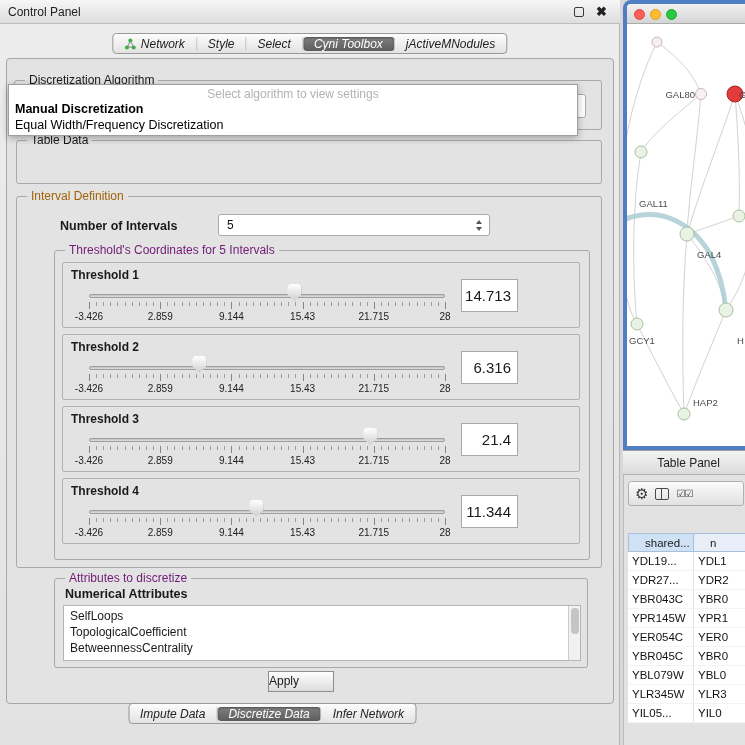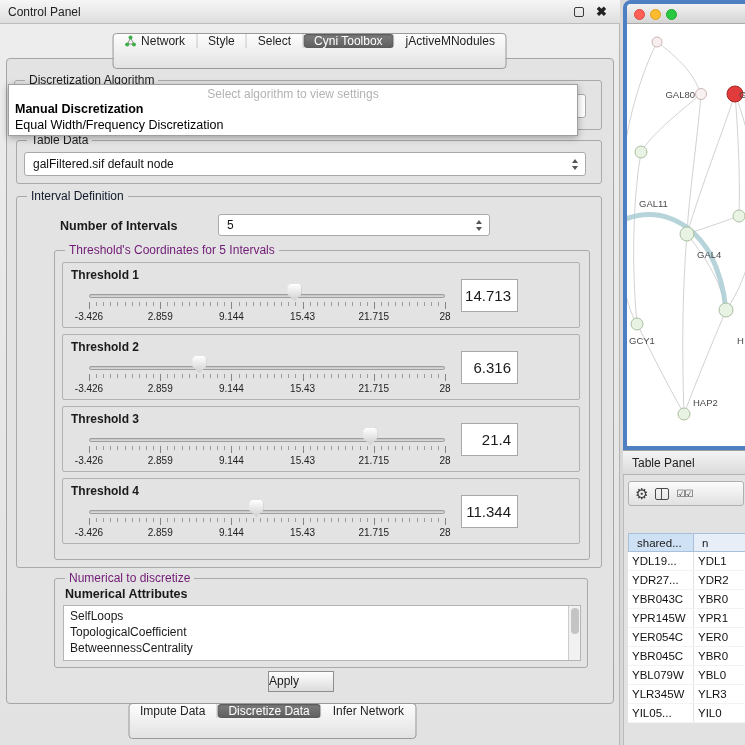--- a/index.html
+++ b/index.html
@@ -9,37 +9,37 @@
   
   .cp { position:absolute; left:0; top:0; width:620px; height:745px;
         background:linear-gradient(#ededed,#e2e2e2); border-right:1px solid #b5b5b5; }
   .titlebar { position:absolute; left:0; top:0; width:620px; height:24px;
         background:linear-gradient(#f6f6f6,#dedede); border-bottom:1px solid #bdbdbd; }
   .titlebar .ttl { position:absolute; left:8px; top:5px; font-size:12px; color:#222; }
   .float-ic { position:absolute; right:36px; top:7px; width:10px; height:10px;
         border:1.5px solid #3a3a3a; border-radius:2px; }
   .close-ic { position:absolute; right:13px; top:4px; font-size:13px; font-weight:bold; color:#222; }
 
-  .tabstrip { position:absolute; display:flex; height:36px; align-items:flex-start;
-        background:linear-gradient(#fdfdfd,#e2e2e2); border:1px solid #999; border-radius:4px; z-index:6; }
+  .tabstrip { position:absolute; display:flex; height:21px; align-items:center;
+        background:linear-gradient(#fdfdfd,#e2e2e2); border:1px solid #999; border-radius:4px; z-index:6;font-style:italic; }
   .tabstrip.top { top:33px; left:50%; transform:translateX(-50%); }
   .tabstrip.bottom { top:703px; left:50%; transform:translateX(-63%); }
   .tab { display:flex; align-items:center; gap:5px; padding:0 11px; font-size:12px;
         color:#222; border-right:1px solid #c6c6c6; white-space:nowrap; }
   .tab:last-child { border-right:none; }
   .tab.active { background:linear-gradient(#7e7e7e,#5d5d5d); color:#fff; border-radius:4px;
         box-shadow:inset 0 1px 2px rgba(0,0,0,.35); }
 
   .content { position:absolute; left:6px; top:58px; width:608px; height:646px;
         border:1px solid #a6a6a6; border-radius:4px; background:#e3e3e3; }
 
   .group { position:absolute; border:1px solid #a9a9a9; border-radius:3px; }
   .legend { position:absolute; top:-8px; left:10px; background:#e3e3e3; padding:0 4px;
         font-size:12px; white-space:nowrap; }
-  .lg-green { color:#0f172a; }
+  .lg-green { color:#a16207; }
   .lg-blue  { color:#701a75; }
 
   
   .combo { position:absolute; background:#fff; border:1px solid #aaa; border-radius:3px; }
   .combo .txt { position:absolute; left:8px; top:4px; font-size:12px; color:#111; white-space:nowrap; }
   .stepper { position:absolute; right:3px; top:0; bottom:0; width:14px; display:flex;
         flex-direction:column; align-items:center; justify-content:center; gap:3px; }
   .arr-up { width:0; height:0; border-left:3.5px solid transparent; border-right:3.5px solid transparent;
         border-bottom:4.5px solid #555; }
   .arr-dn { width:0; height:0; border-left:3.5px solid transparent; border-right:3.5px solid transparent;
@@ -88,33 +88,33 @@
   .net-win { position:absolute; left:623px; top:0; width:127px; height:450px;
         border:4px solid #4d7fc2; border-radius:8px 0 0 0; background:#fff; overflow:hidden; }
   .net-tb { position:relative; height:20px; background:linear-gradient(#f1f1f1,#d5d5d5);
         border-bottom:1px solid #aaa; }
   .light { position:absolute; top:4.5px; width:11px; height:11px; border-radius:50%; }
   .net-canvas { position:relative; width:100%; height:422px; background:#fff; }
 
   
   .tp-header { position:absolute; left:623px; top:450px; width:122px; height:25px;
         background:linear-gradient(#f4f4f4,#dbdbdb); border-top:1px solid #9e9e9e;
-        border-bottom:1px solid #b3b3b3; font-size:12px; line-height:24px; padding-left:9px; color:#222; }
+        border-bottom:1px solid #b3b3b3; font-size:12px; line-height:24px; padding-left:9px; color:#222;text-align:center; }
   .tp-body { position:absolute; left:623px; top:475px; width:122px; height:270px;
         background:#e2e2e2; overflow:hidden; border-left:1px solid #bbb; }
   .tp-toolbar { position:absolute; left:4px; top:6px; width:116px; height:25px;
         background:linear-gradient(#fbfbfb,#e1e1e1); border:1px solid #b0b0b0; border-radius:3px;
         display:flex; align-items:center; gap:7px; padding-left:6px; }
   .gear { font-size:15px; color:#3a3a3a; line-height:1; }
   .colicon { position:relative; width:14px; height:12px; border:1.5px solid #4a4a4a; border-radius:2px; }
   .colicon:before { content:""; position:absolute; left:4.5px; top:0; width:1.5px; height:100%; background:#4a4a4a; }
   .checks { font-size:10px; color:#444; letter-spacing:-1px; }
   .tp-table { position:absolute; left:4px; top:58px; width:220px; }
   .tp-hrow { display:flex; height:19px; }
-  .tp-hcell { font-size:11.5px; line-height:18px; padding-left:8px; border:1px solid #a9c0da; }
+  .tp-hcell { font-size:11.5px; line-height:18px; padding-left:16px; border:1px solid #a9c0da; }
   .tp-hcell.c0 { width:66px; background:#cfe2f5; }
   .tp-hcell.c1 { width:140px; background:#e7eef7; border-left:none; }
   .tp-rows { background:#fff; }
   .tp-row { display:flex; height:19px; background:#fff; border-bottom:1px solid #f3f3f3; }
   .tp-cell { font-size:11.5px; line-height:18px; padding-left:4px; color:#111; white-space:nowrap; overflow:hidden; }
   .tp-cell.c0 { width:66px; border-right:1px solid #e2e2e2; }
   .tp-cell.c1 { width:140px; }
 </style>
 </head>
 <body>
@@ -166,27 +166,20 @@
   </div>
 
   <div class="popup">
     <div class="popup-hint">Select algorithm to view settings</div>
     <div class="popup-opt bold">Manual Discretization</div>
     <div class="popup-opt">Equal Width/Frequency Discretization</div>
   </div>
 
   <div class="group" style="left:16px; top:140px; width:586px; height:44px;">
     <span class="legend">Table Data</span>
-  </div>
-  <div class="combo" style="left:24px; top:152px; width:562px; height:24px;">
-    <span class="txt">galFiltered.sif default node</span>
-    <div class="stepper">
-        <span class="arr-up"></span>
-        <span class="arr-dn"></span>
-      </div>
   </div>
 
   <div class="group" style="left:16px; top:196px; width:586px; height:372px;">
     <span class="legend lg-green">Interval Definition</span>
   </div>
   <span style="position:absolute; left:60px; top:219px; font-size:12.5px; font-weight:bold;">Number of Intervals</span>
   <div class="combo" style="left:218px; top:214px; width:272px; height:22px;">
     <span class="txt" style="top:3px;">5</span>
     <div class="stepper">
         <span class="arr-up"></span>
@@ -258,21 +251,21 @@
           <span class="scale-num" style="left: 168.4px;">9.144</span>
           <span class="scale-num" style="left: 239.6px;">15.43</span>
           <span class="scale-num" style="left: 310.8px;">21.715</span>
           <span class="scale-num" style="left: 382px;">28</span>
         </div>
     <div class="thr-val">11.344</div>
   </div>
     </div>
 
   <div class="group" style="left:54px; top:578px; width:534px; height:90px;">
-    <span class="legend lg-blue">Numerical to discretize</span>
+    <span class="legend lg-blue">Attributes to discretize</span>
     <span class="attr-head">Numerical Attributes</span>
     <div class="attr-list">
         <div class="attr-item">SelfLoops</div>
         <div class="attr-item">TopologicalCoefficient</div>
         <div class="attr-item">BetweennessCentrality</div>
       </div>
     <div class="attr-sb">
         <div class="attr-sb-thumb"></div>
       </div>
   </div>

